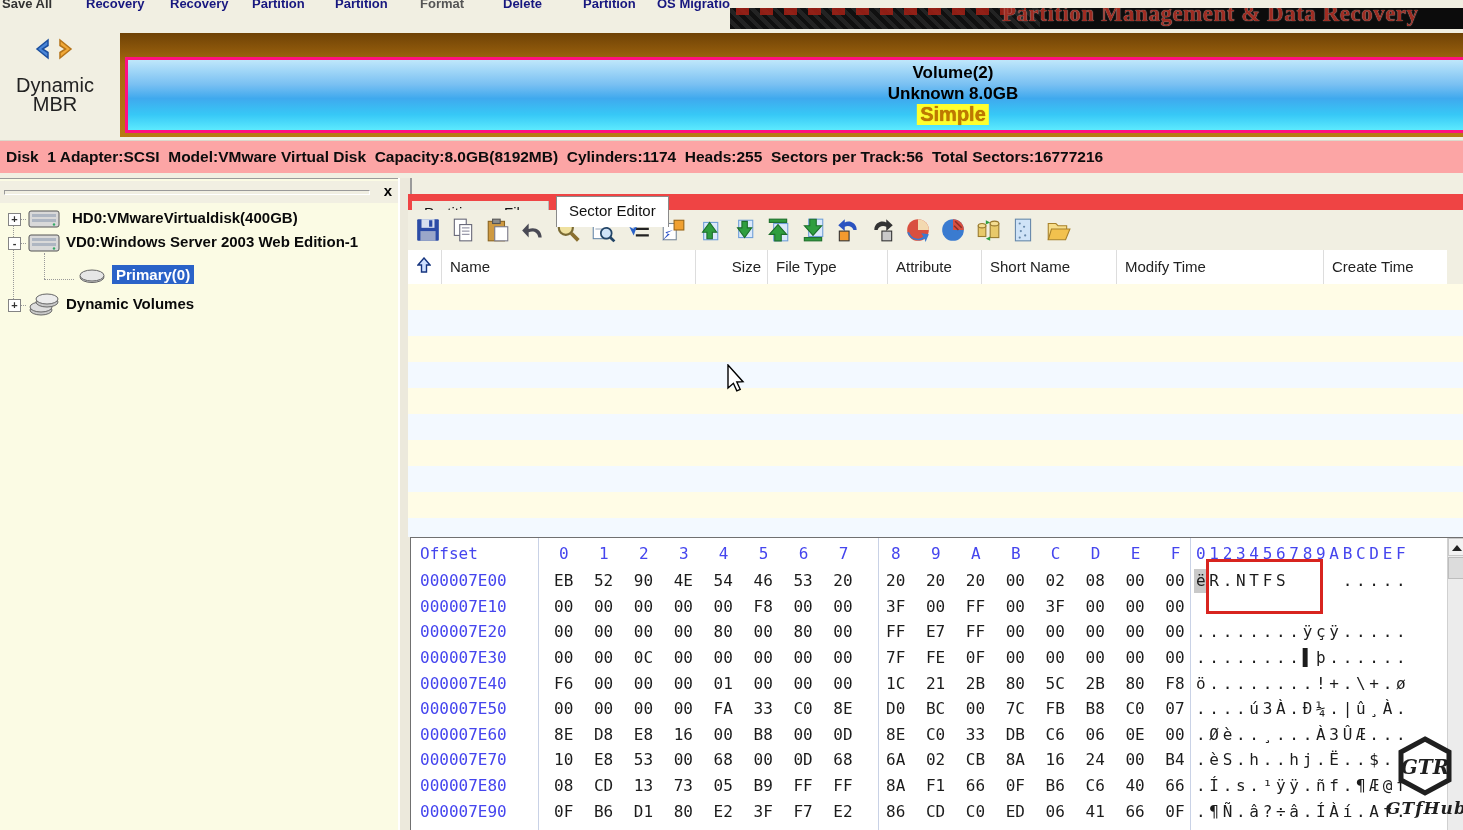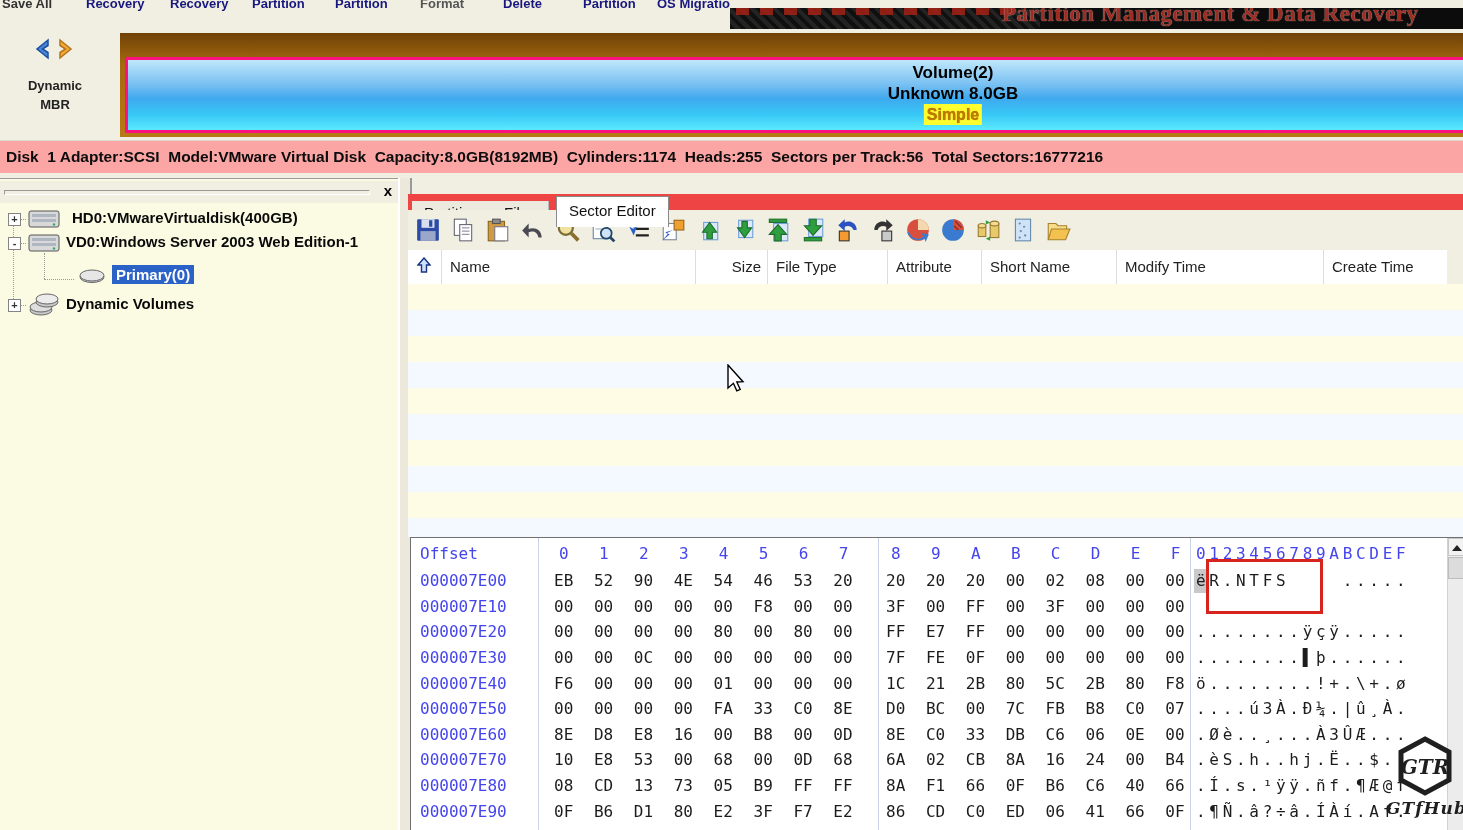--- a/index.html
+++ b/index.html
@@ -13,30 +13,30 @@
   #banner{position:absolute;left:730px;top:8px;width:733px;height:21px;background:#0c0c0c;overflow:hidden;}
   #banner .pattern{position:absolute;left:0;top:0;width:310px;height:21px;
      background:repeating-linear-gradient(45deg,#101010 0 4px,#232323 4px 8px);}
   #banner .reddash{position:absolute;left:6px;top:0;width:290px;height:7px;opacity:.85;
      background:repeating-linear-gradient(90deg,#a52015 0 13px,transparent 13px 24px);}
   #banner .btitle{position:absolute;left:272px;top:-7px;font-family:"Liberation Serif",serif;
      font-weight:700;font-size:23px;color:#9d2c22;white-space:nowrap;letter-spacing:.5px;
      text-shadow:0 0 1px #d8d8d8;}
   
   #navarrows{position:absolute;left:28px;top:36px;width:60px;height:26px;}
-  #dynmbr{position:absolute;left:0px;top:76px;width:110px;text-align:center;font-size:13px;
-     color:#222;line-height:19px;font-weight:700;}
+  #dynmbr{position:absolute;left:0px;top:76px;width:110px;text-align:center;font-size:20px;
+     color:#222;line-height:19px;font-weight:400;}
   
   #diskbar{position:absolute;left:120px;top:33px;width:1343px;height:104px;
      background:linear-gradient(180deg,#6f4206,#a5690f 30%,#b87a14);}
   #volbox{position:absolute;left:5px;top:24px;right:-8px;bottom:4px;border:3px solid #ff1080;
      background:linear-gradient(180deg,#bfe7fb 0%,#79c0f2 35%,#3fa9ee 55%,#37c8f6 78%,#5ceafe 100%);}
   #voltext{position:absolute;left:825px;top:2px;transform:translateX(-50%);text-align:center;
      font-size:17px;font-weight:700;color:#000;line-height:21px;white-space:nowrap;}
-  .simple-badge{display:inline-block;background:#ffff2e;color:#c07800;font-size:16px;
+  .simple-badge{display:inline-block;background:#ffff2e;color:#c07800;font-size:20px;
      font-weight:700;padding:0 3px;text-shadow:0 0 1px #8a5400;text-align:right;}
   
   #diskinfo{position:absolute;left:0;top:140px;width:1463px;height:32px;background:#fca5a5;
      border-top:1px solid #dcd9cc;}
   #diskinfo span{position:absolute;left:6px;top:7px;font-size:15.5px;font-weight:600;
      white-space:pre;color:#0c0c0c;}
   
   #leftpanel{position:absolute;left:0;top:178px;width:398px;bottom:0;background:#fbfbe4;
      border-top:1px solid #9a9a9a;}
   #treeheader{position:absolute;left:0;top:2px;width:398px;height:22px;background:#f1efe2;}

